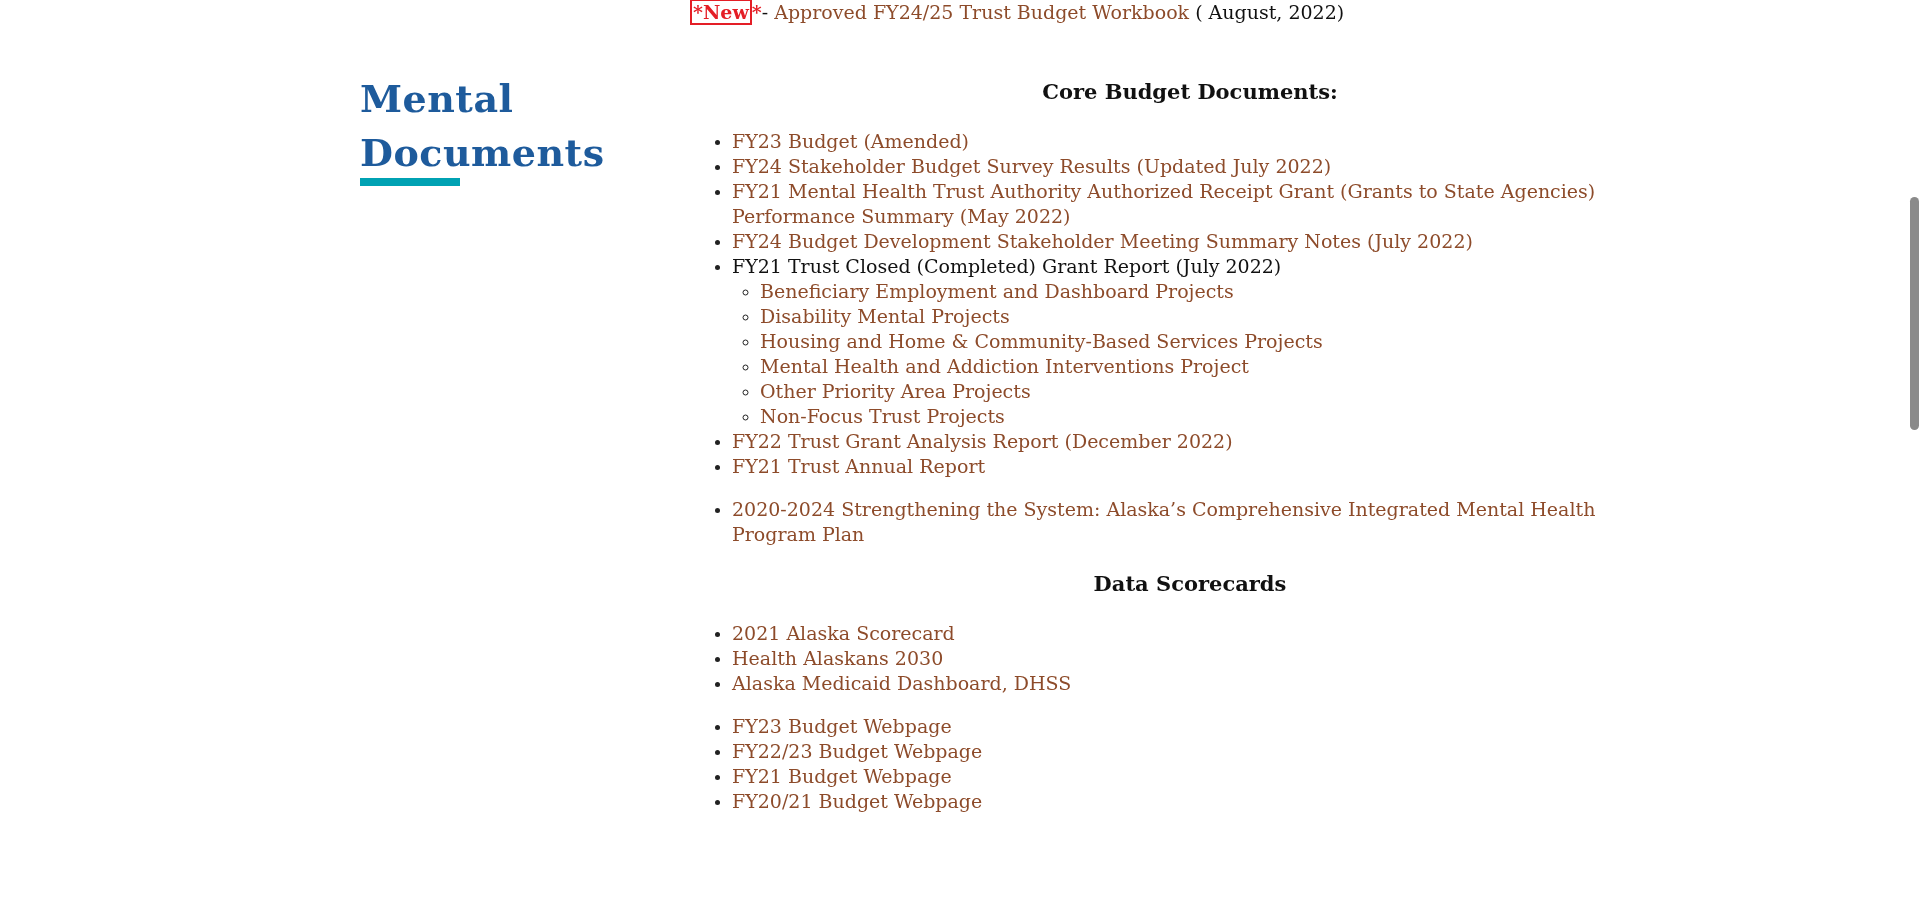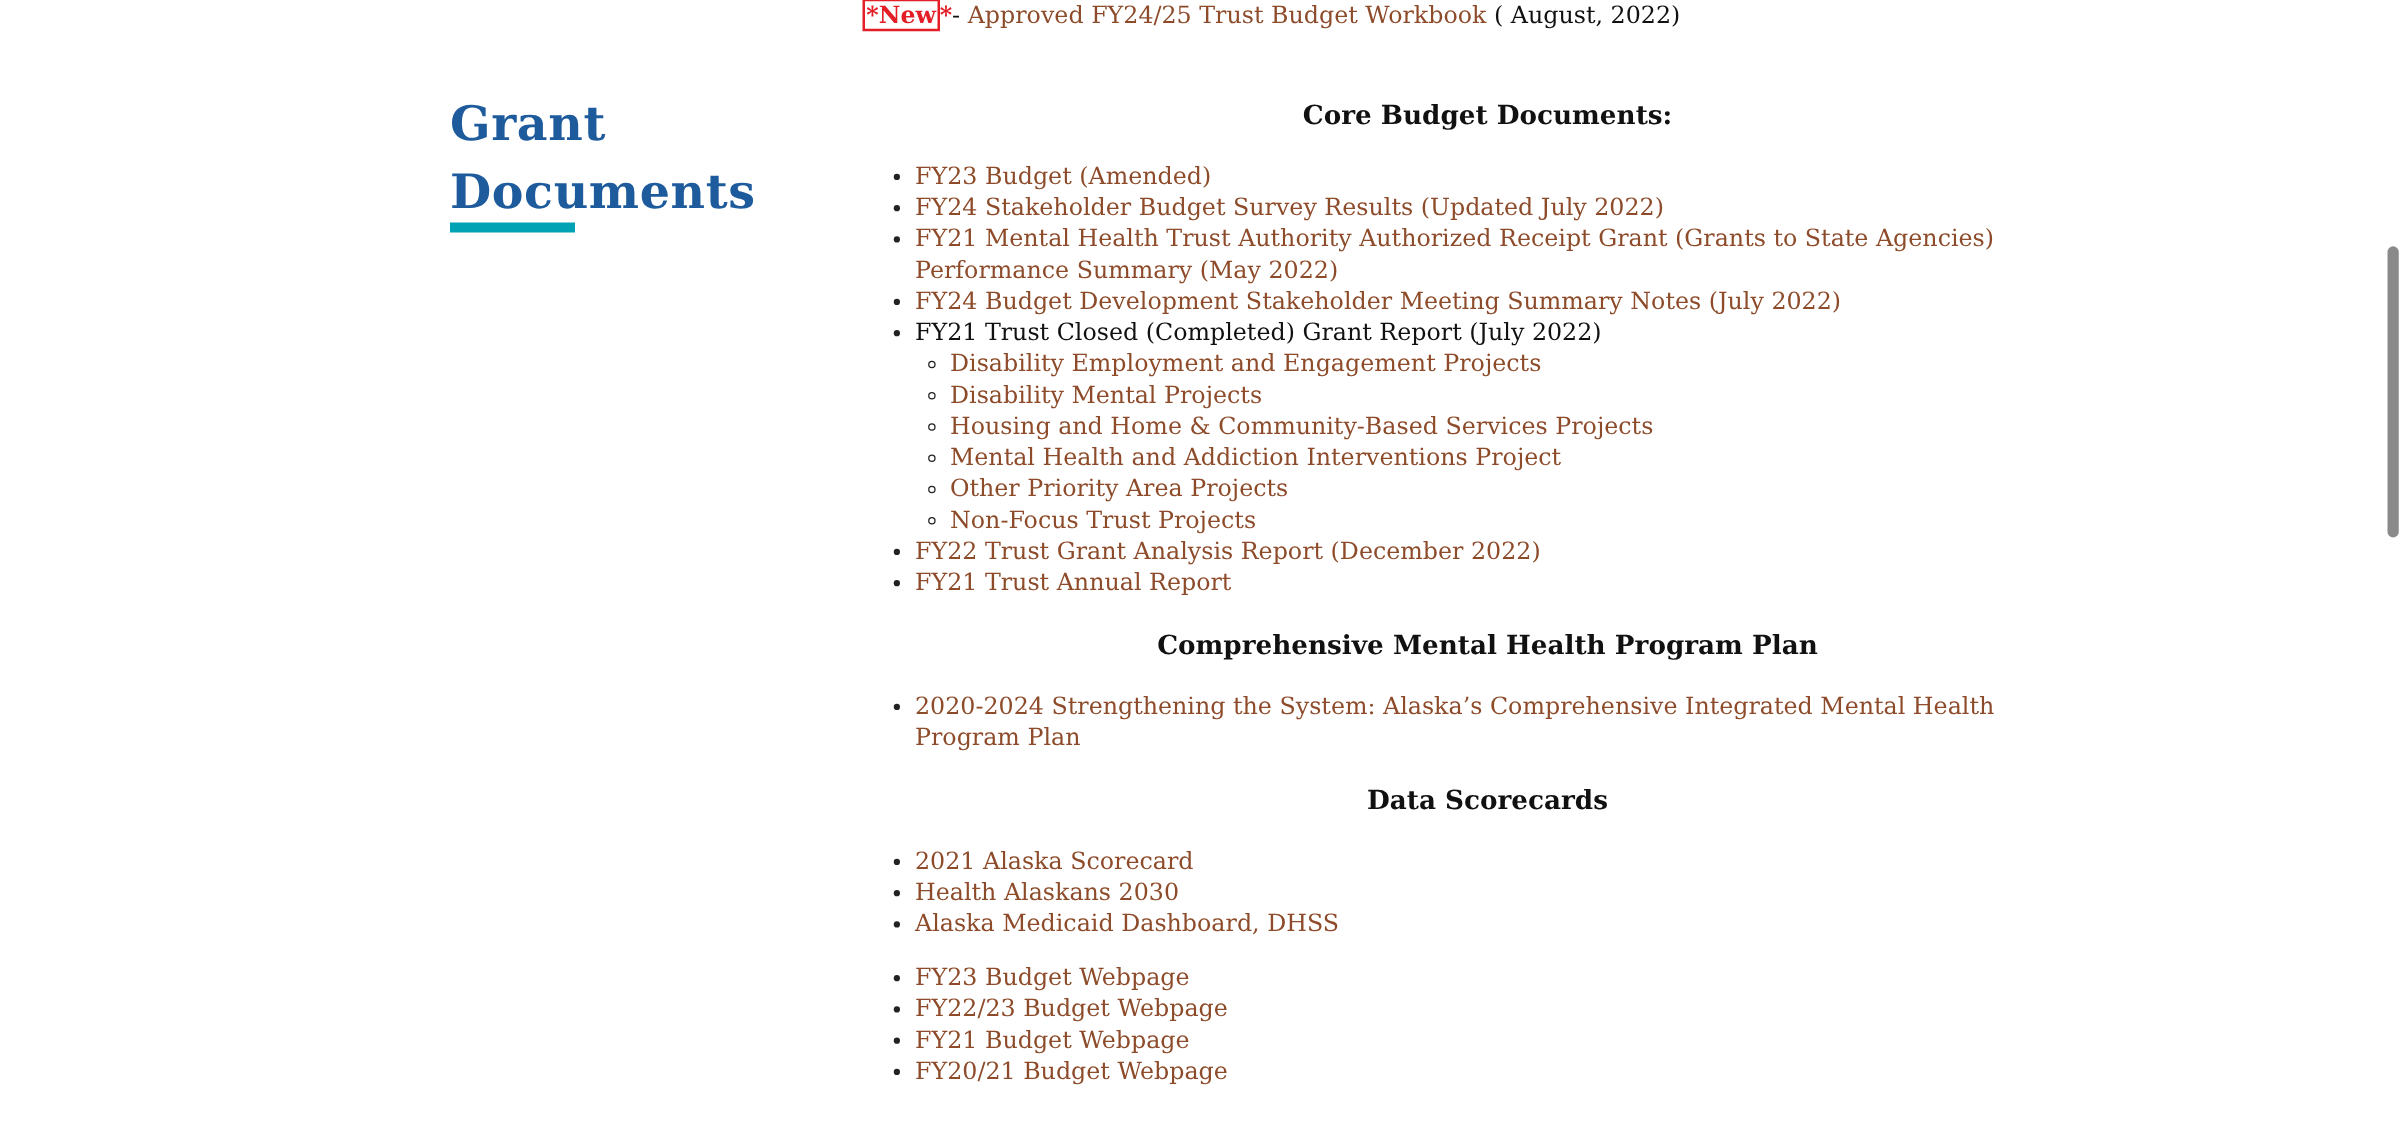--- a/index.html
+++ b/index.html
@@ -101,52 +101,51 @@
     width: 9px; height: 233px;
     background: var(--sb-gray);
     border-radius: 5px;
   }
 </style>
 </head>
 <body>
 
 <aside class="sidebar">
   <h1>
-    <span>Grant</span><br>
+    <span>Mental</span><br>
     <span>Documents</span>
   </h1>
   <div class="title-underline"></div>
 </aside>
 
 <main class="main">
 
   <p class="announcement"><span class="new-badge">*New</span><span class="new-star">*</span><span>- </span><a href="#" class="doc-link">Approved FY24/25 Trust Budget Workbook</a><span> ( August, 2022)</span></p>
 
   <h3 class="section-heading mt-large">Core Budget Documents:</h3>
   <ul class="doc-list">
     <li><a href="#" class="doc-link">FY23 Budget (Amended)</a></li>
     <li><a href="#" class="doc-link">FY24 Stakeholder Budget Survey Results (Updated July 2022)</a></li>
     <li><a href="#" class="doc-link">FY21 Mental Health Trust Authority Authorized Receipt Grant (Grants to State Agencies) Performance Summary (May 2022)</a></li>
     <li><a href="#" class="doc-link">FY24 Budget Development Stakeholder Meeting Summary Notes (July 2022)</a></li>
     <li>
       <span class="static-text">FY21 Trust Closed (Completed) Grant Report (July 2022)</span>
       <ul class="sub-list">
-        <li><a href="#" class="doc-link">Disability Employment and Engagement Projects</a></li>
+        <li><a href="#" class="doc-link">Beneficiary Employment and Dashboard Projects</a></li>
         <li><a href="#" class="doc-link">Disability Mental Projects</a></li>
         <li><a href="#" class="doc-link">Housing and Home &amp; Community-Based Services Projects</a></li>
         <li><a href="#" class="doc-link">Mental Health and Addiction Interventions Project</a></li>
         <li><a href="#" class="doc-link">Other Priority Area Projects</a></li>
         <li><a href="#" class="doc-link">Non-Focus Trust Projects</a></li>
       </ul>
     </li>
     <li><a href="#" class="doc-link">FY22 Trust Grant Analysis Report (December 2022)</a></li>
     <li><a href="#" class="doc-link">FY21 Trust Annual Report</a></li>
   </ul>
 
-  <h3 class="section-heading">Comprehensive Mental Health Program Plan</h3>
   <ul class="doc-list">
     <li><a href="#" class="doc-link">2020-2024 Strengthening the System: Alaska’s Comprehensive Integrated Mental Health Program Plan</a></li>
   </ul>
 
   <h3 class="section-heading">Data Scorecards</h3>
   <ul class="doc-list">
     <li><a href="#" class="doc-link">2021 Alaska Scorecard</a></li>
     <li><a href="#" class="doc-link">Health Alaskans 2030</a></li>
     <li><a href="#" class="doc-link">Alaska Medicaid Dashboard, DHSS</a></li>
   </ul>

